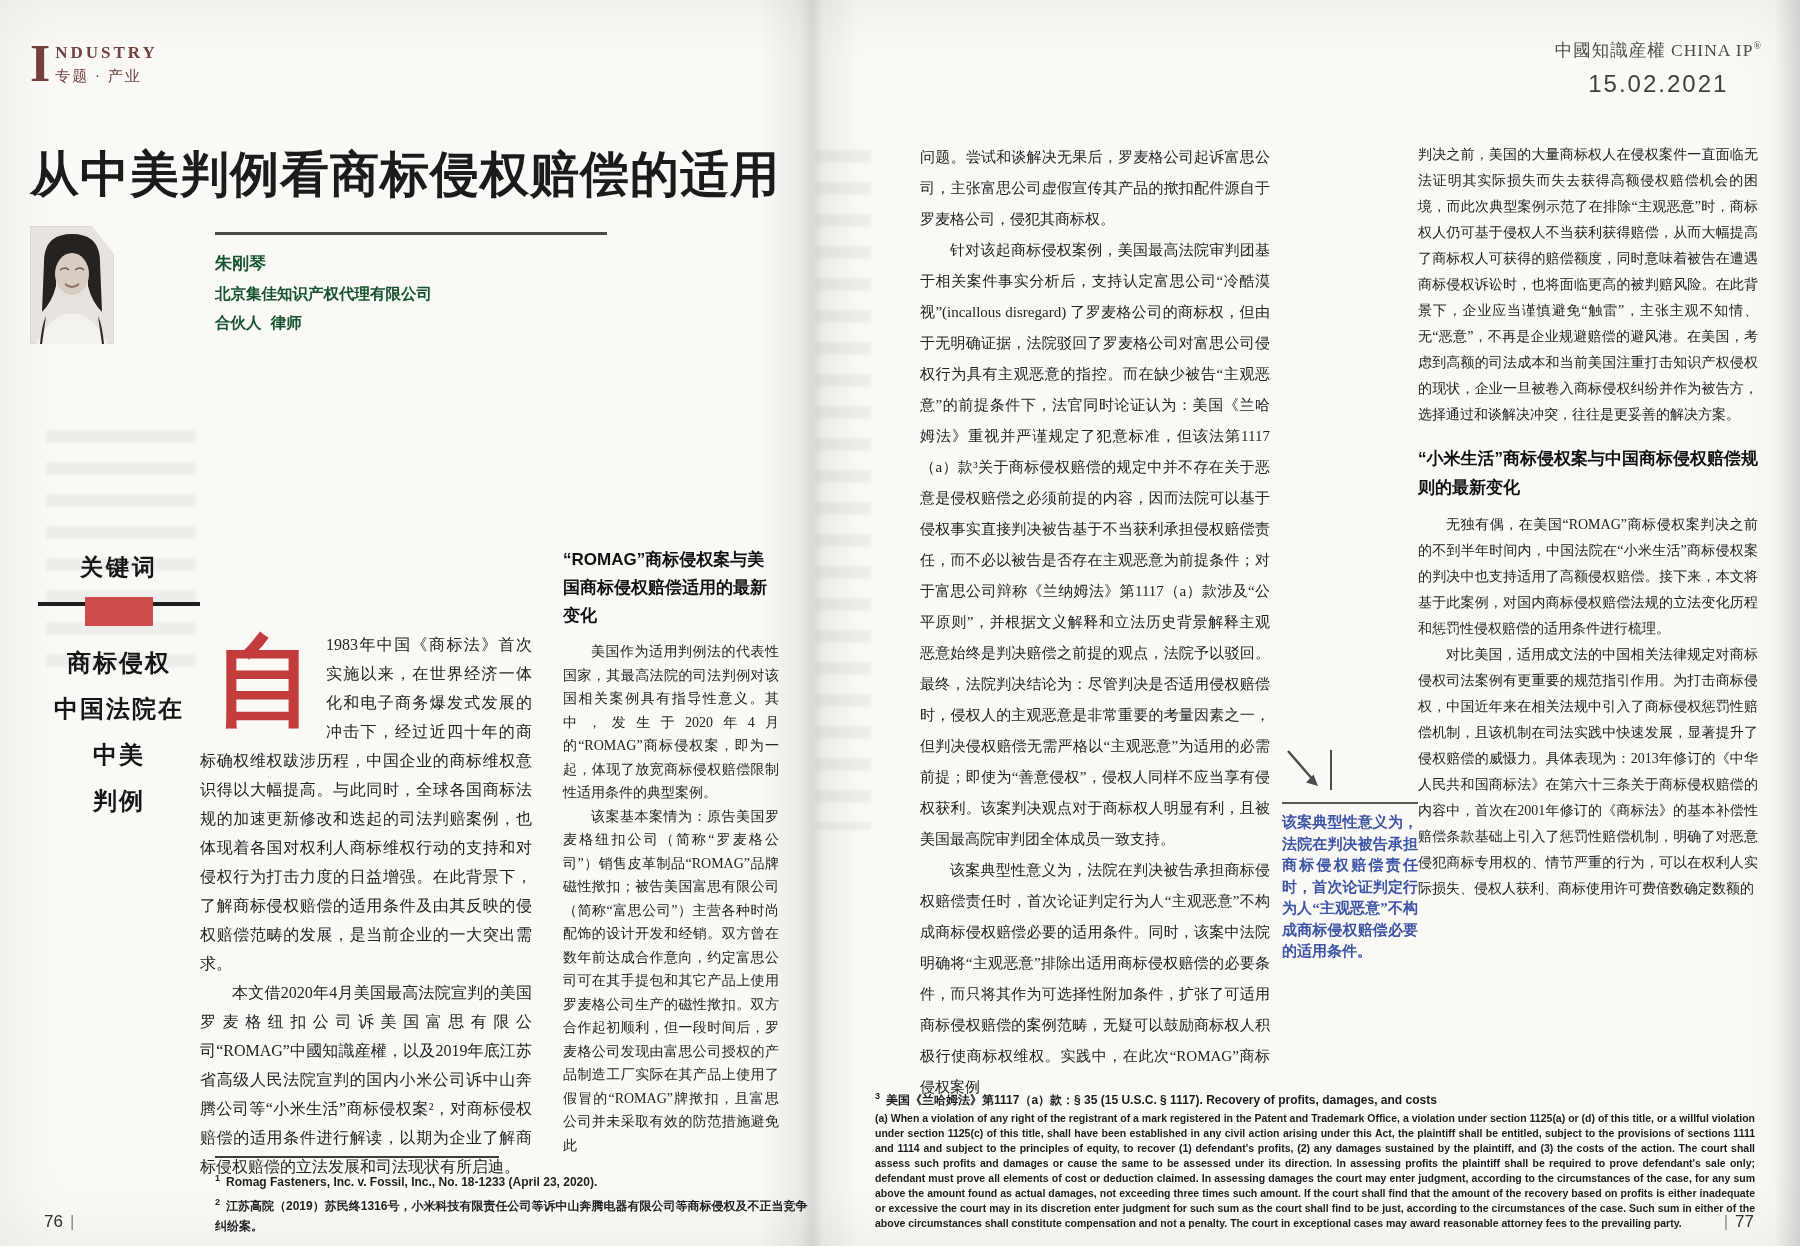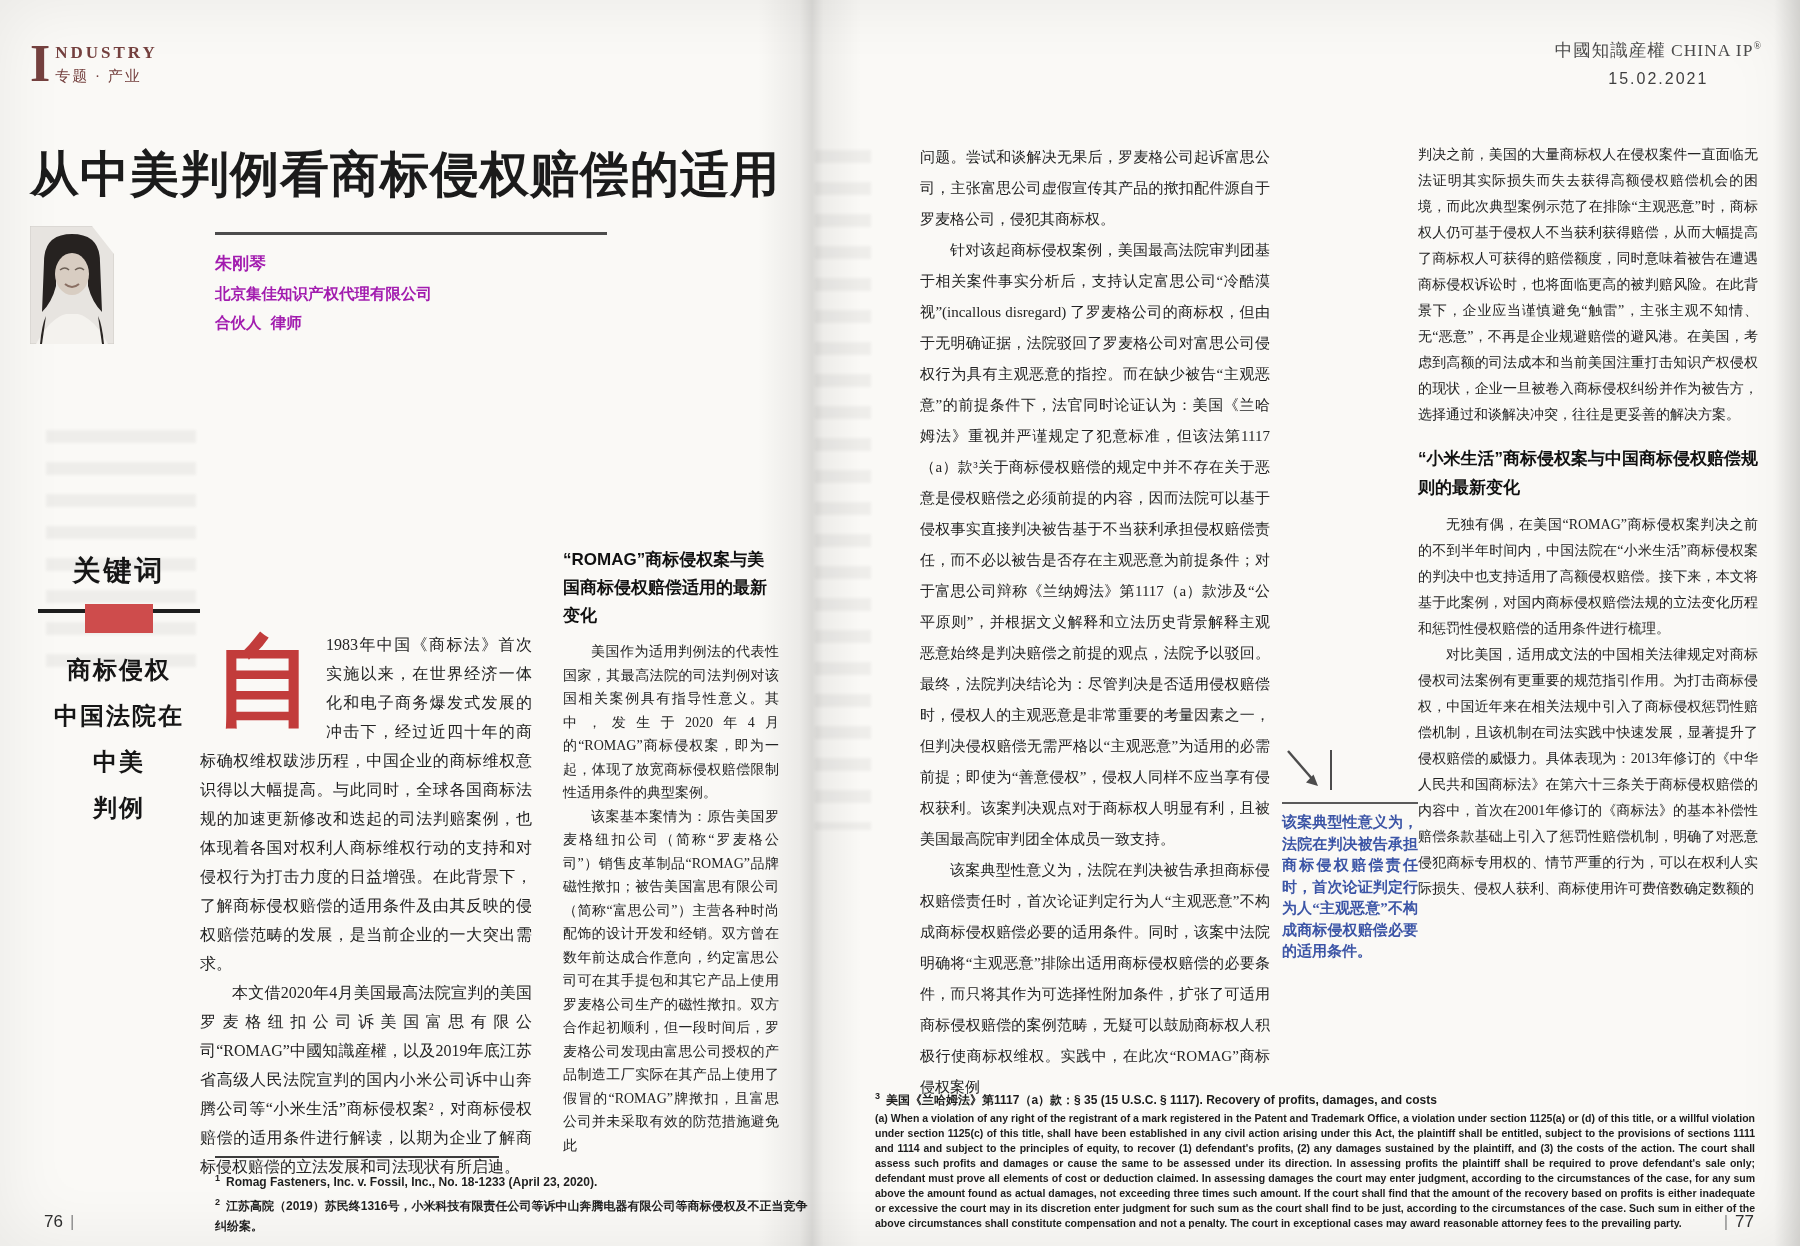--- a/index.html
+++ b/index.html
@@ -21,37 +21,37 @@
   .hdr-left { position:absolute; left:30px; top:40px; display:flex; color:#74403e; }
   .hdr-left .big-i { font-size:52px; line-height:48px; font-weight:bold; }
   .hdr-left .hdr-txt { margin-left:5px; padding-top:3px; }
   .hdr-left .hdr-name { font-size:17px; font-weight:bold; letter-spacing:3px; }
   .hdr-left .hdr-sub { font-size:15px; margin-top:4px; letter-spacing:2px; }
 
   
   .hdr-right { position:absolute; right:38px; top:38px; text-align:center; color:#4b4b4b;margin-left:10px; }
   .hdr-right .brand { font-size:17.5px; letter-spacing:1px; }
   .hdr-right .brand sup { font-size:10px; }
-  .hdr-right .date { font-size:16px; letter-spacing:2px; margin-top:8px; color:#3f3f3f;
+  .hdr-right .date { font-size:24px; letter-spacing:2px; margin-top:8px; color:#3f3f3f;
                      font-family:"Liberation Sans","DejaVu Sans",sans-serif; }
 
   
   .title { position:absolute; left:30px; top:142px; width:760px; font-size:49px; font-weight:bold;
            color:#1b1b1b; letter-spacing:1px; font-family:Liberation Sans, sans-serif; }
   .photo { position:absolute; left:30px; top:226px; width:84px; height:118px; }
   .author-rule { position:absolute; left:215px; top:232px; width:392px; height:3px; background:#4c4c4c; }
-  .author { position:absolute; left:215px; top:252px; color:#a21caf;
+  .author { position:absolute; left:215px; top:252px; color:#14532d;
             font-family:"Liberation Sans","DejaVu Sans",sans-serif; }
   .author .a-name { font-size:17px; font-weight:bold; }
   .author .a-org  { font-size:15.5px; margin-top:9px; font-weight:bold; }
   .author .a-role { font-size:15.5px; margin-top:8px; font-weight:bold;font-family:Liberation Mono, monospace; }
 
   
   .kw { position:absolute; left:38px; top:552px; width:162px; text-align:center; color:#161616; }
-  .kw-head { font-size:28px; font-weight:bold; letter-spacing:3px; }
+  .kw-head { font-size:23px; font-weight:bold; letter-spacing:3px; }
   .kw-div { position:relative; height:32px; margin-top:13px; }
   .kw-line { position:absolute; left:0; right:0; top:6px; height:4px; background:#1e1e1e; }
   .kw-rect { position:absolute; left:47px; top:1px; width:68px; height:29px; background:#ce4c4c; }
   .kw-item { font-size:24px; font-weight:600; letter-spacing:2px; line-height:46px; }
   .kw-list { margin-top:12px; }
 
   
   .col { position:absolute; color:#232323; text-align:justify; }
   .col p { margin:0; }
   .ind { text-indent:2em; }

